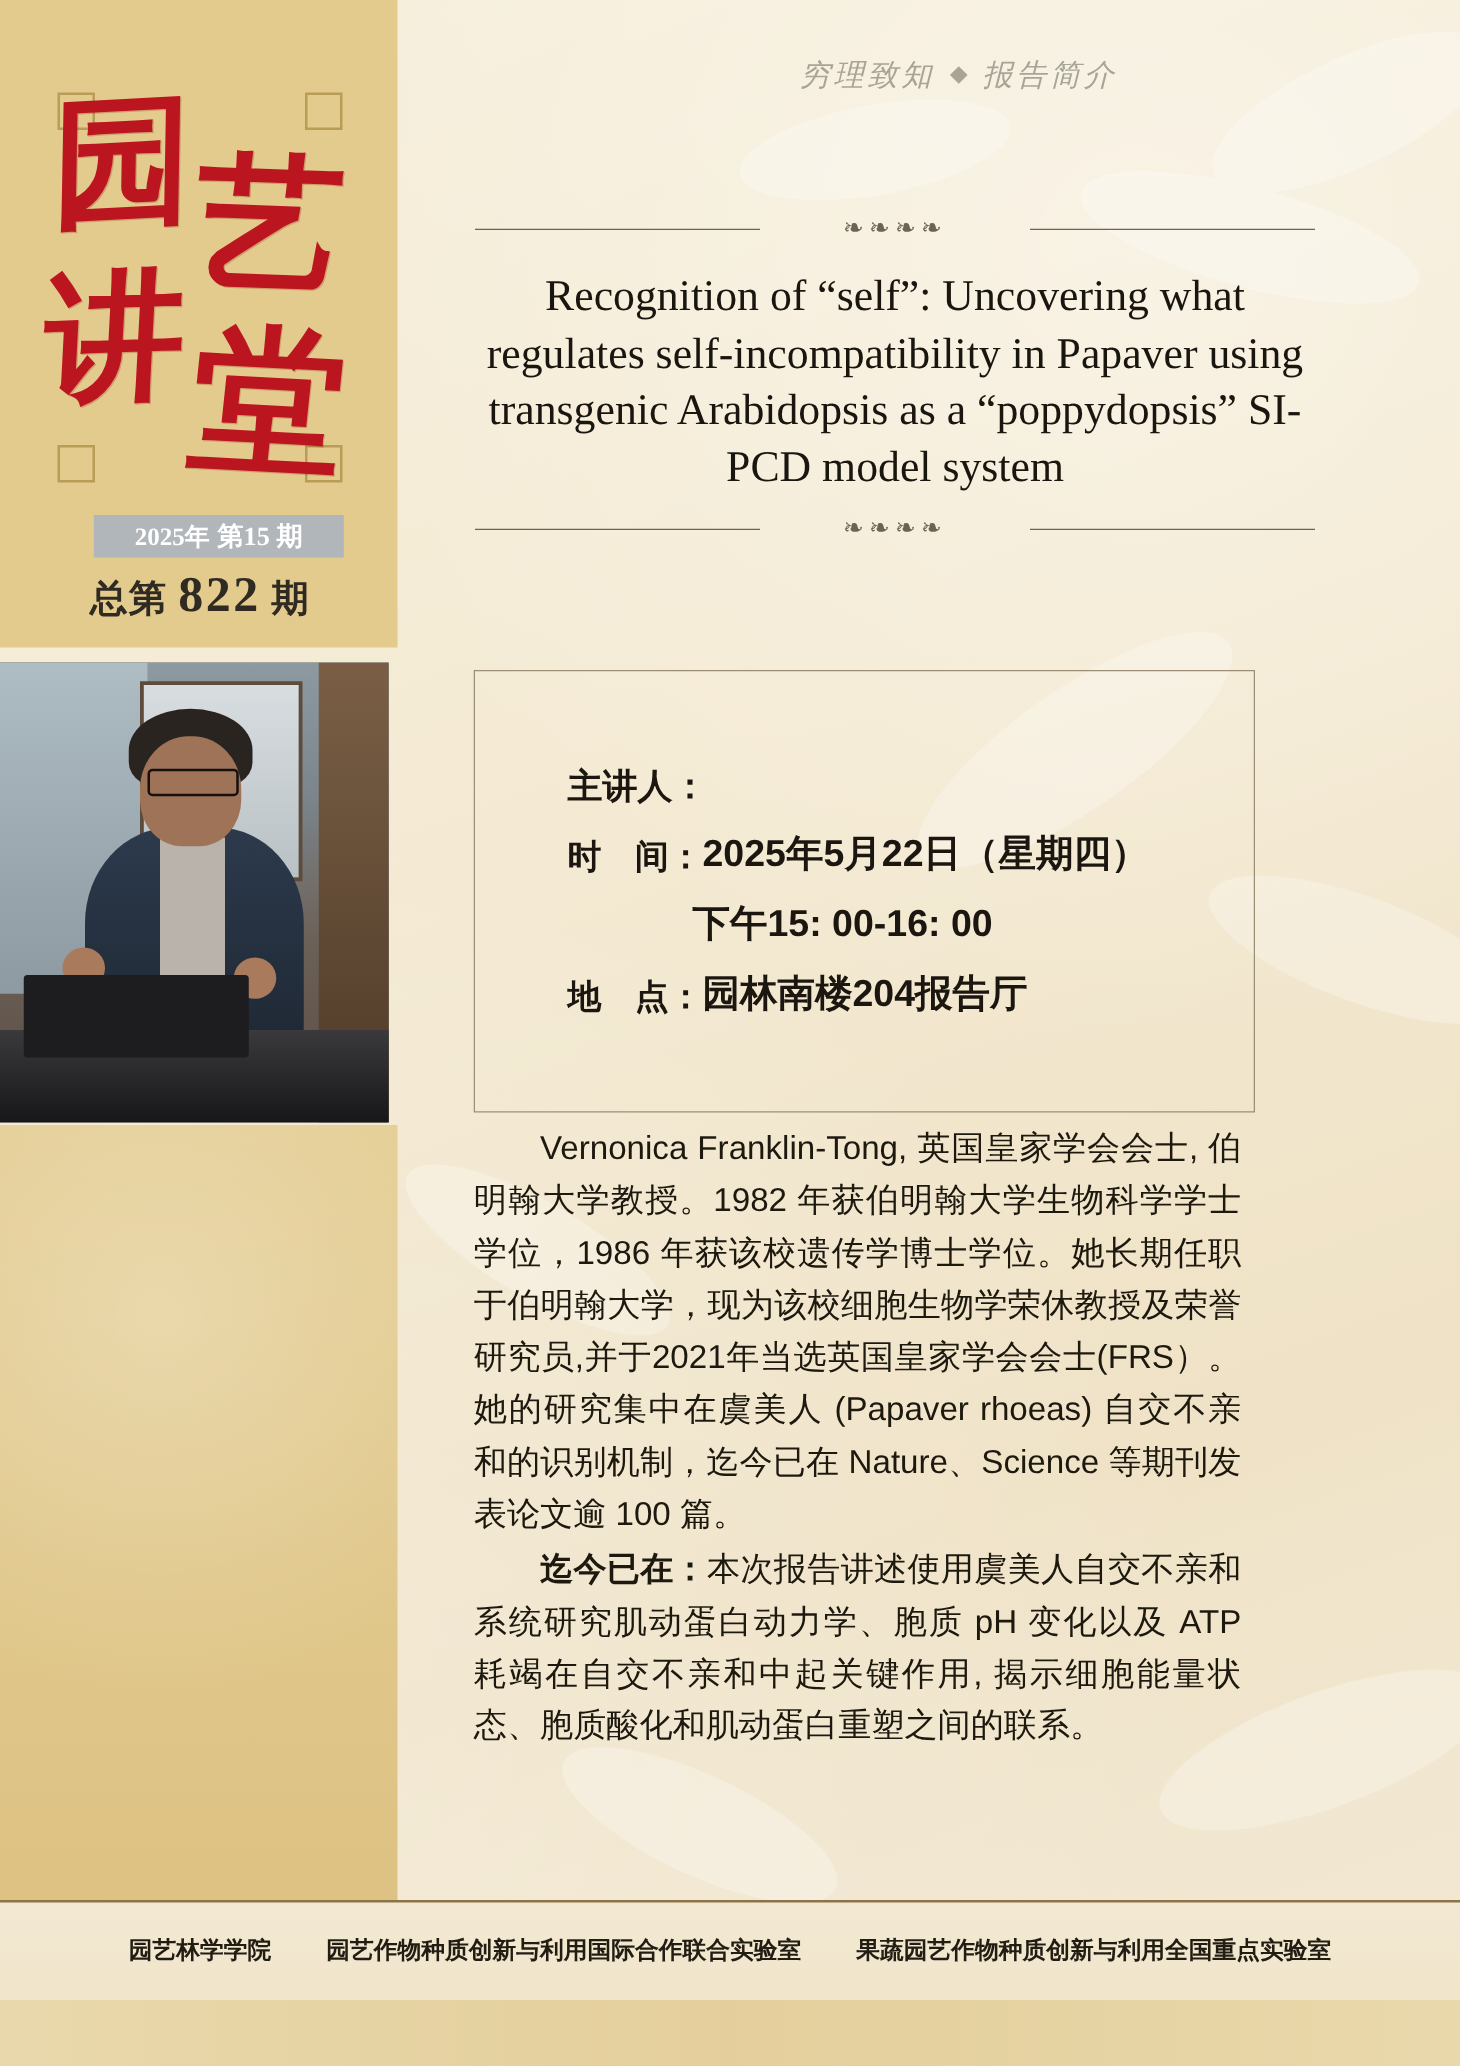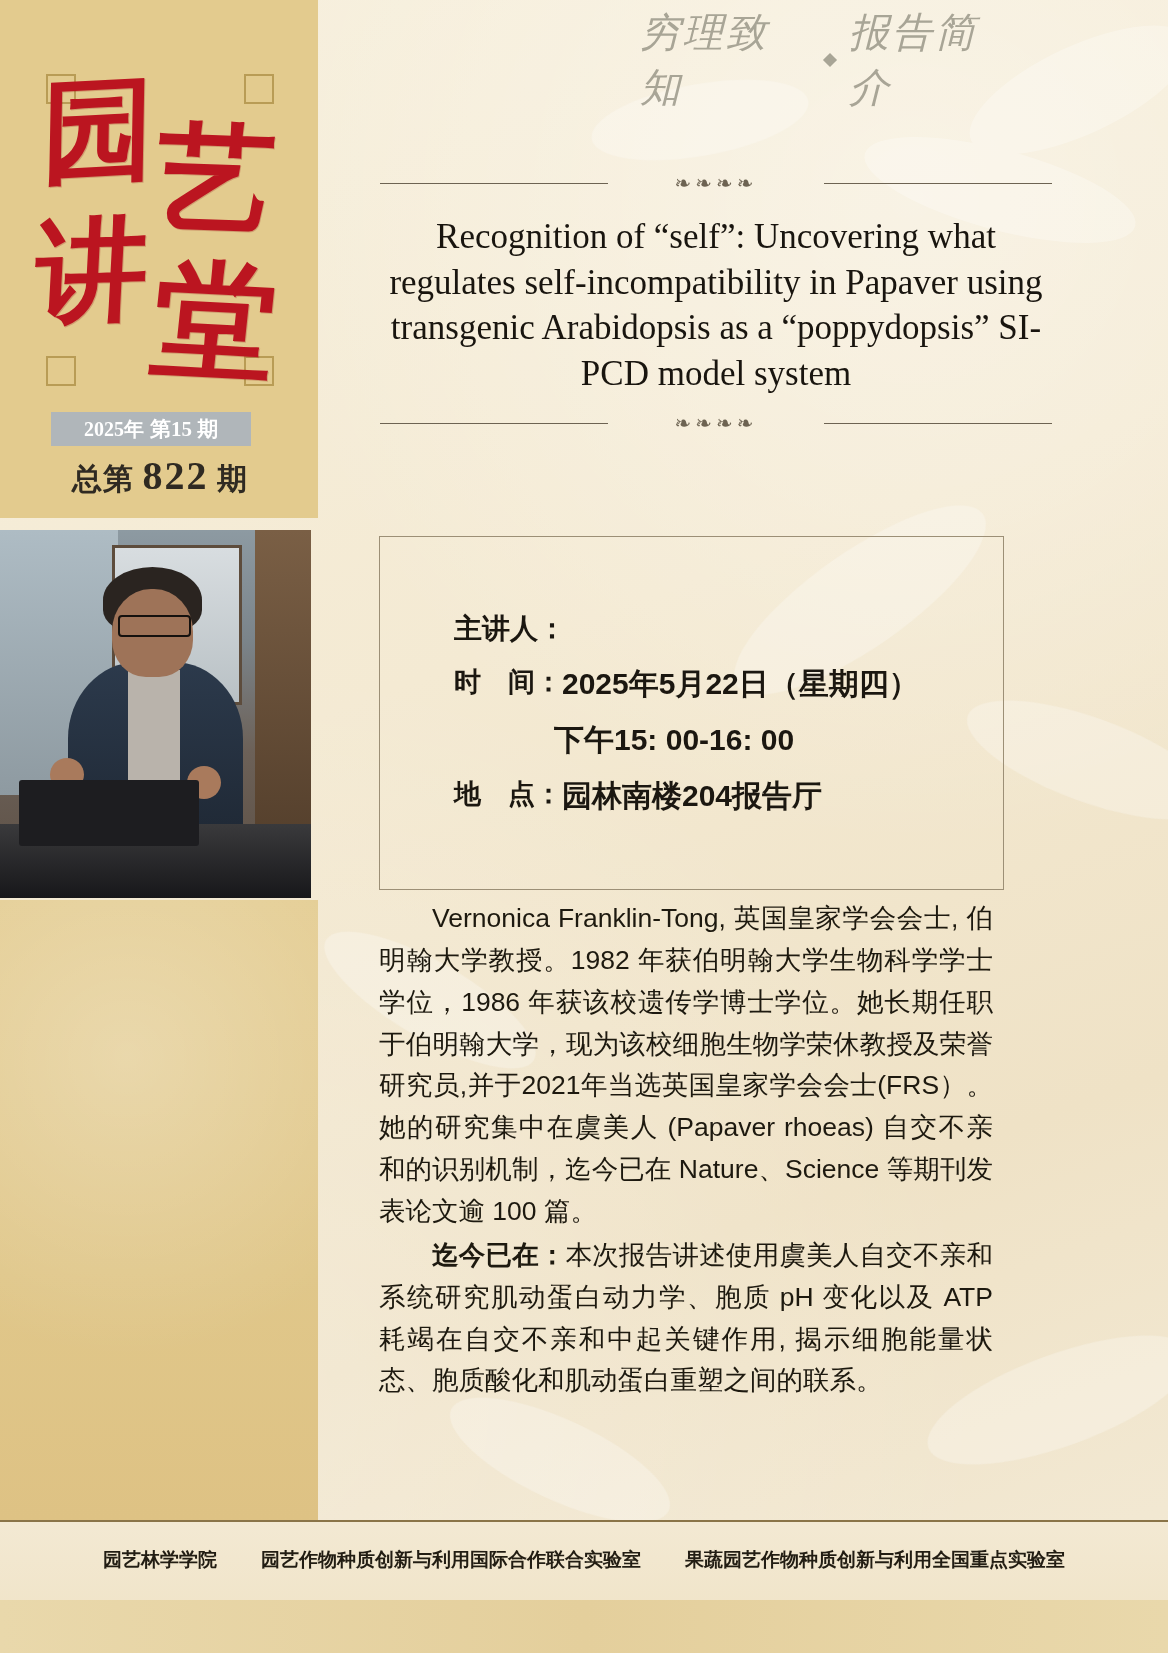--- a/index.html
+++ b/index.html
@@ -94,21 +94,21 @@
     text-shadow: 1px 1px 0 rgba(150,20,20,0.25);
     transform-origin: center;
   }
   .bc1 { left: 14px;  top: 12px;  font-size: 112px; transform: rotate(-3deg) skewX(-4deg); }
   .bc2 { left: 128px; top: 58px;  font-size: 118px; transform: rotate(2deg) skewX(-3deg); }
   .bc3 { left: 8px;   top: 152px; font-size: 112px; transform: rotate(-2deg) skewX(-5deg); }
   .bc4 { left: 126px; top: 196px; font-size: 122px; transform: rotate(3deg) skewX(-3deg); }
 
   .issue-badge {
     position: absolute;
-    left: 51px;
+    left: 75px;
     top: 412px;
     width: 200px;
     height: 34px;
     background: #b0b6ba;
     display: flex;
     align-items: center;
     justify-content: center;
     gap: 6px;
     color: #ffffff;
     font-size: 20px;
@@ -204,21 +204,21 @@
 
   
   .top-motto {
     position: absolute;
     left: 640px;
     top: 30px;
     width: 380px;
     height: 60px;
     color: #8e8b7d;
     font-family: "Liberation Serif", serif;
-    font-size: 40px;
+    font-size: 24px;
     letter-spacing: 3px;
     font-style: italic;
     opacity: 0.75;
     display: flex;
     align-items: center;
     gap: 14px;
   }
   .motto-dot {
     display: inline-block;
     width: 10px; height: 10px;
@@ -274,21 +274,21 @@
     box-sizing: border-box;
   }
   .info-inner {
     padding: 78px 0 0 74px;
     font-size: 27px;
     color: #1b1710;
     line-height: 1.0;
   }
   .info-line {
     display: flex;
-    align-items: flex-start;
+    align-items: flex-end;
     margin-bottom: 26px;
   }
   .info-label {
     white-space: pre;
     font-weight: bold;
     font-size: 27px;
   }
   .info-value { font-size: 30px; font-weight: bold; }
   .speaker-line .info-label,
   .speaker-line .info-value { font-weight: bold; font-size: 28px; }

